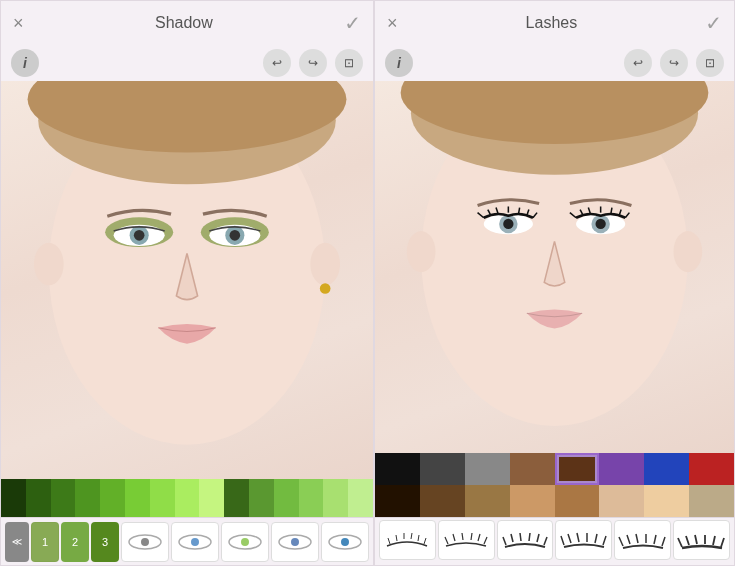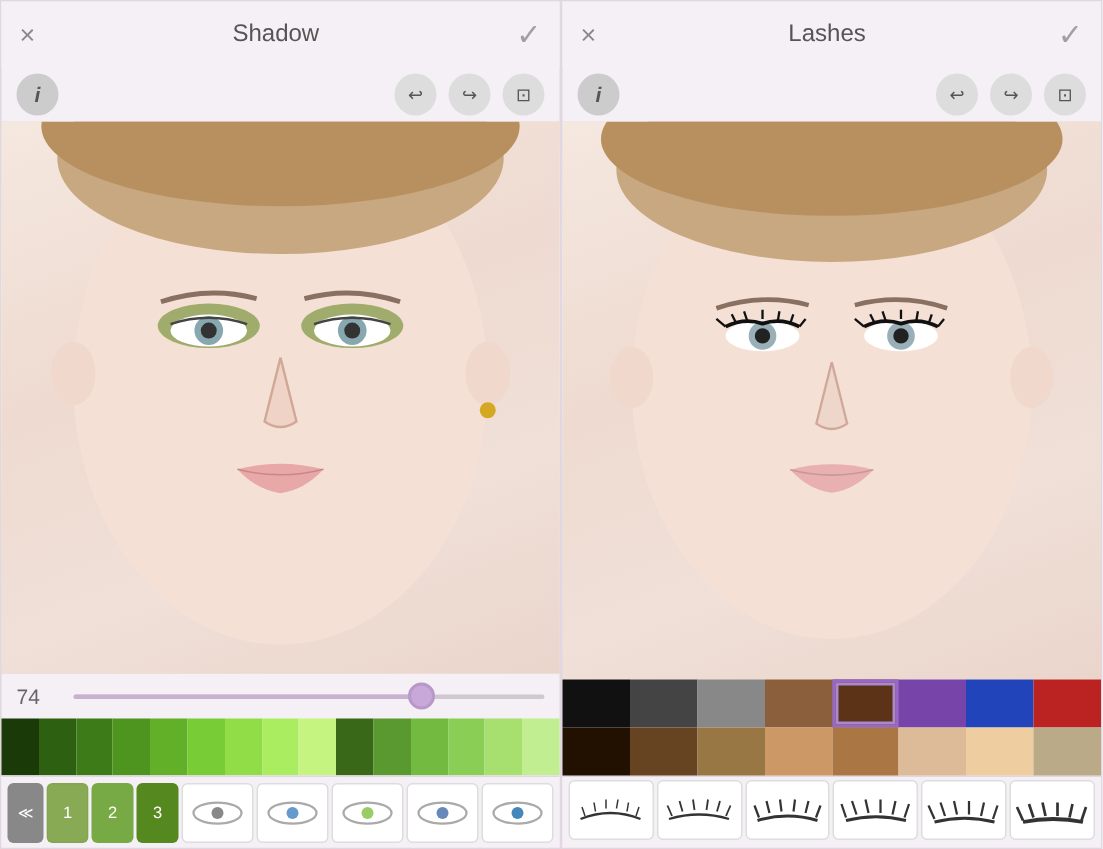--- a/index.html
+++ b/index.html
@@ -284,27 +284,20 @@
             <path d="M148 215 Q175 222 202 215" stroke="#c88888" stroke-width="1" fill="none"></path>
 
             <ellipse cx="45" cy="155" rx="14" ry="20" fill="#f0d8cc"></ellipse>
             <ellipse cx="305" cy="155" rx="14" ry="20" fill="#f0d8cc"></ellipse>
 
             <circle cx="305" cy="178" r="5" fill="#d4a820"></circle>
           </svg>
         </div>
       </div>
 
-      <div class="slider-area">
-        <span class="slider-label">74</span>
-        <div class="slider-track">
-          <div class="slider-fill" style="width:74%"></div>
-          <div class="slider-thumb" style="left:calc(74% - 9px)"></div>
-        </div>
-      </div>
 
       <div class="color-palette">
         <div class="color-swatch" style="background:#1a3a08"></div>
         <div class="color-swatch" style="background:#2d6010"></div>
         <div class="color-swatch" style="background:#3d7a18"></div>
         <div class="color-swatch" style="background:#4e9520"></div>
         <div class="color-swatch" style="background:#62b028"></div>
         <div class="color-swatch" style="background:#78cc35"></div>
         <div class="color-swatch" style="background:#90dd48"></div>
         <div class="color-swatch" style="background:#aaed60"></div>

